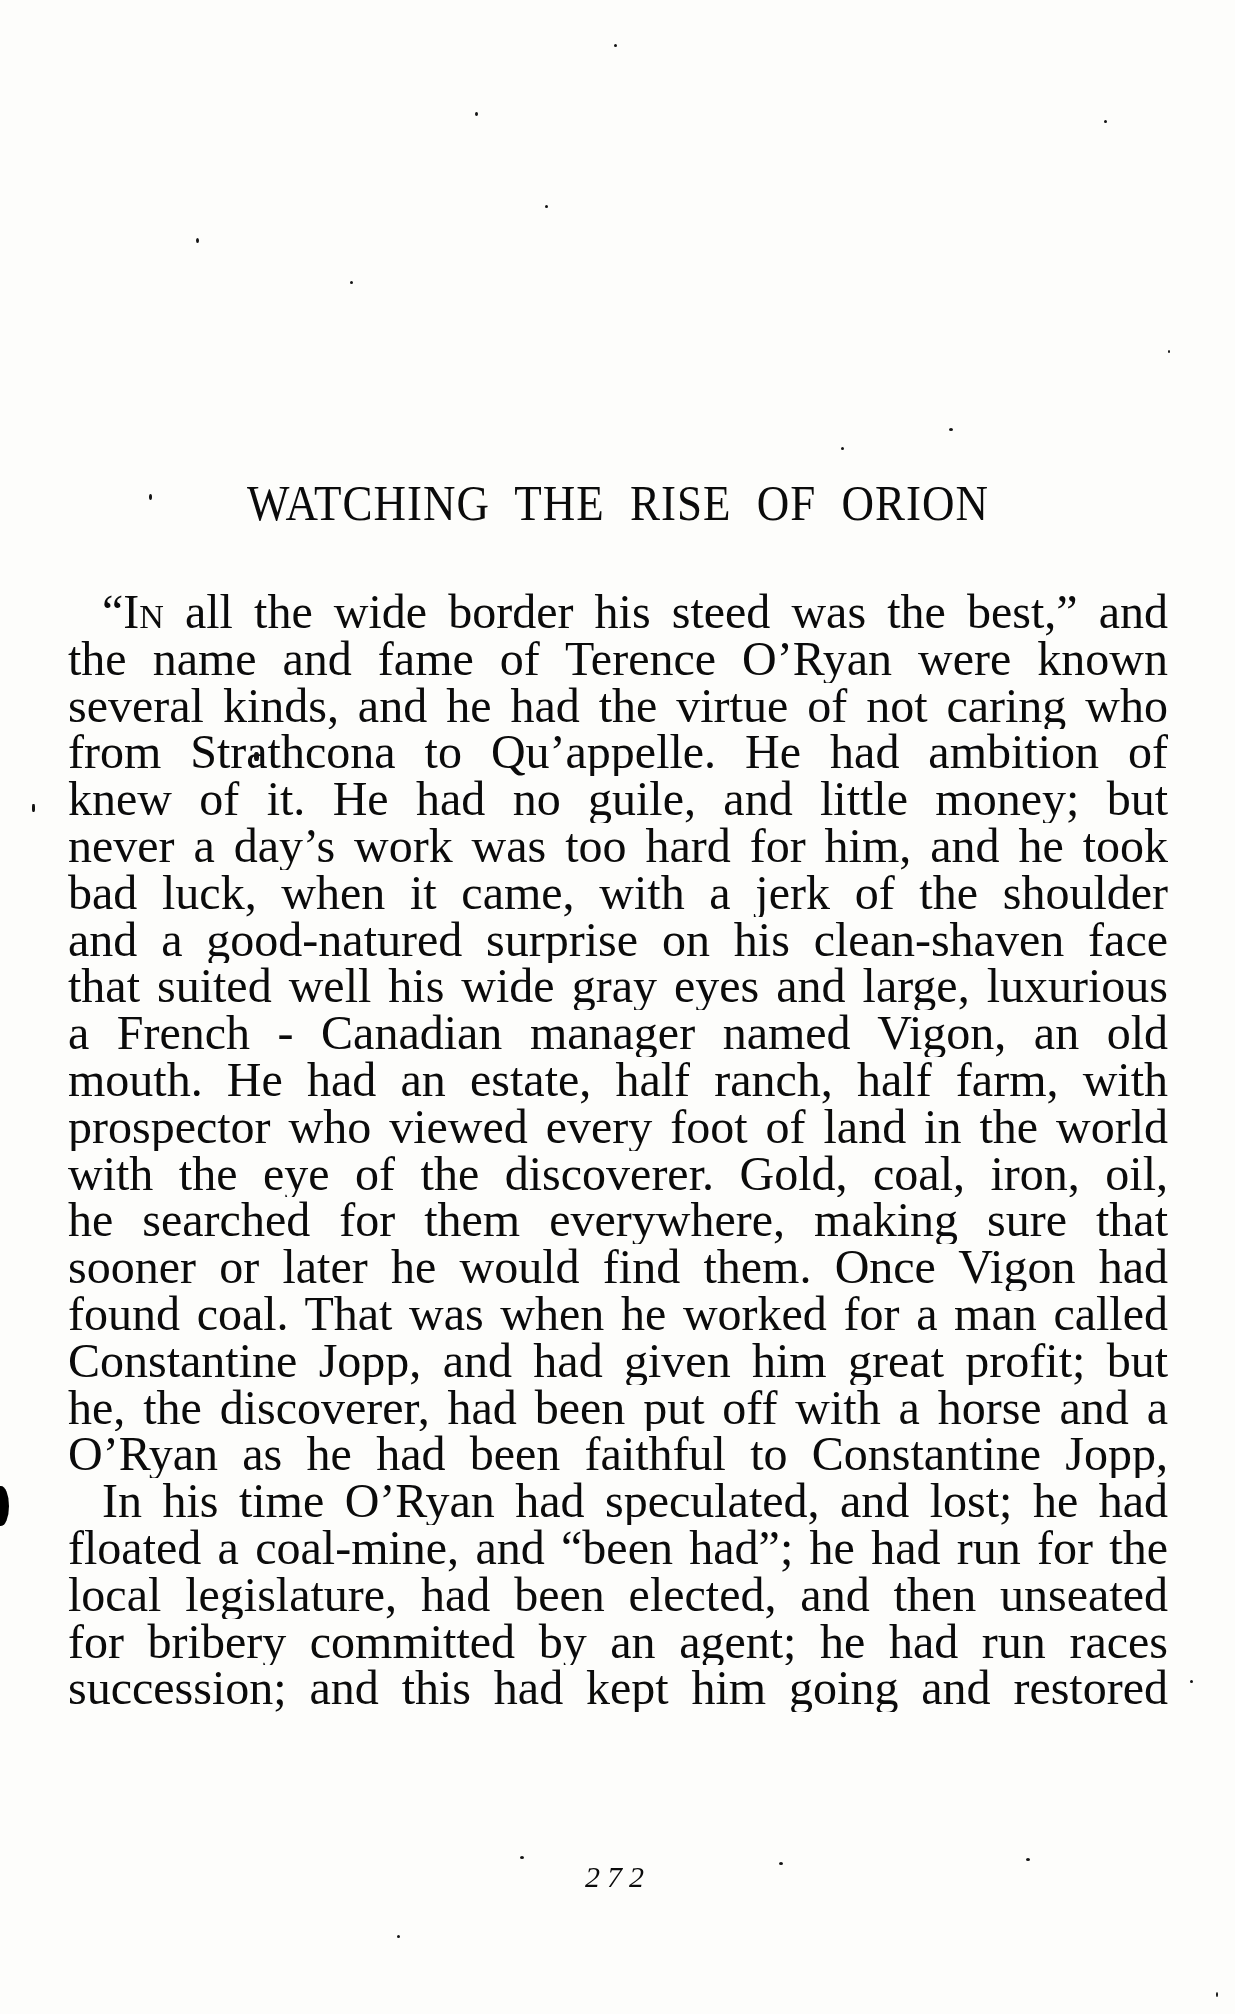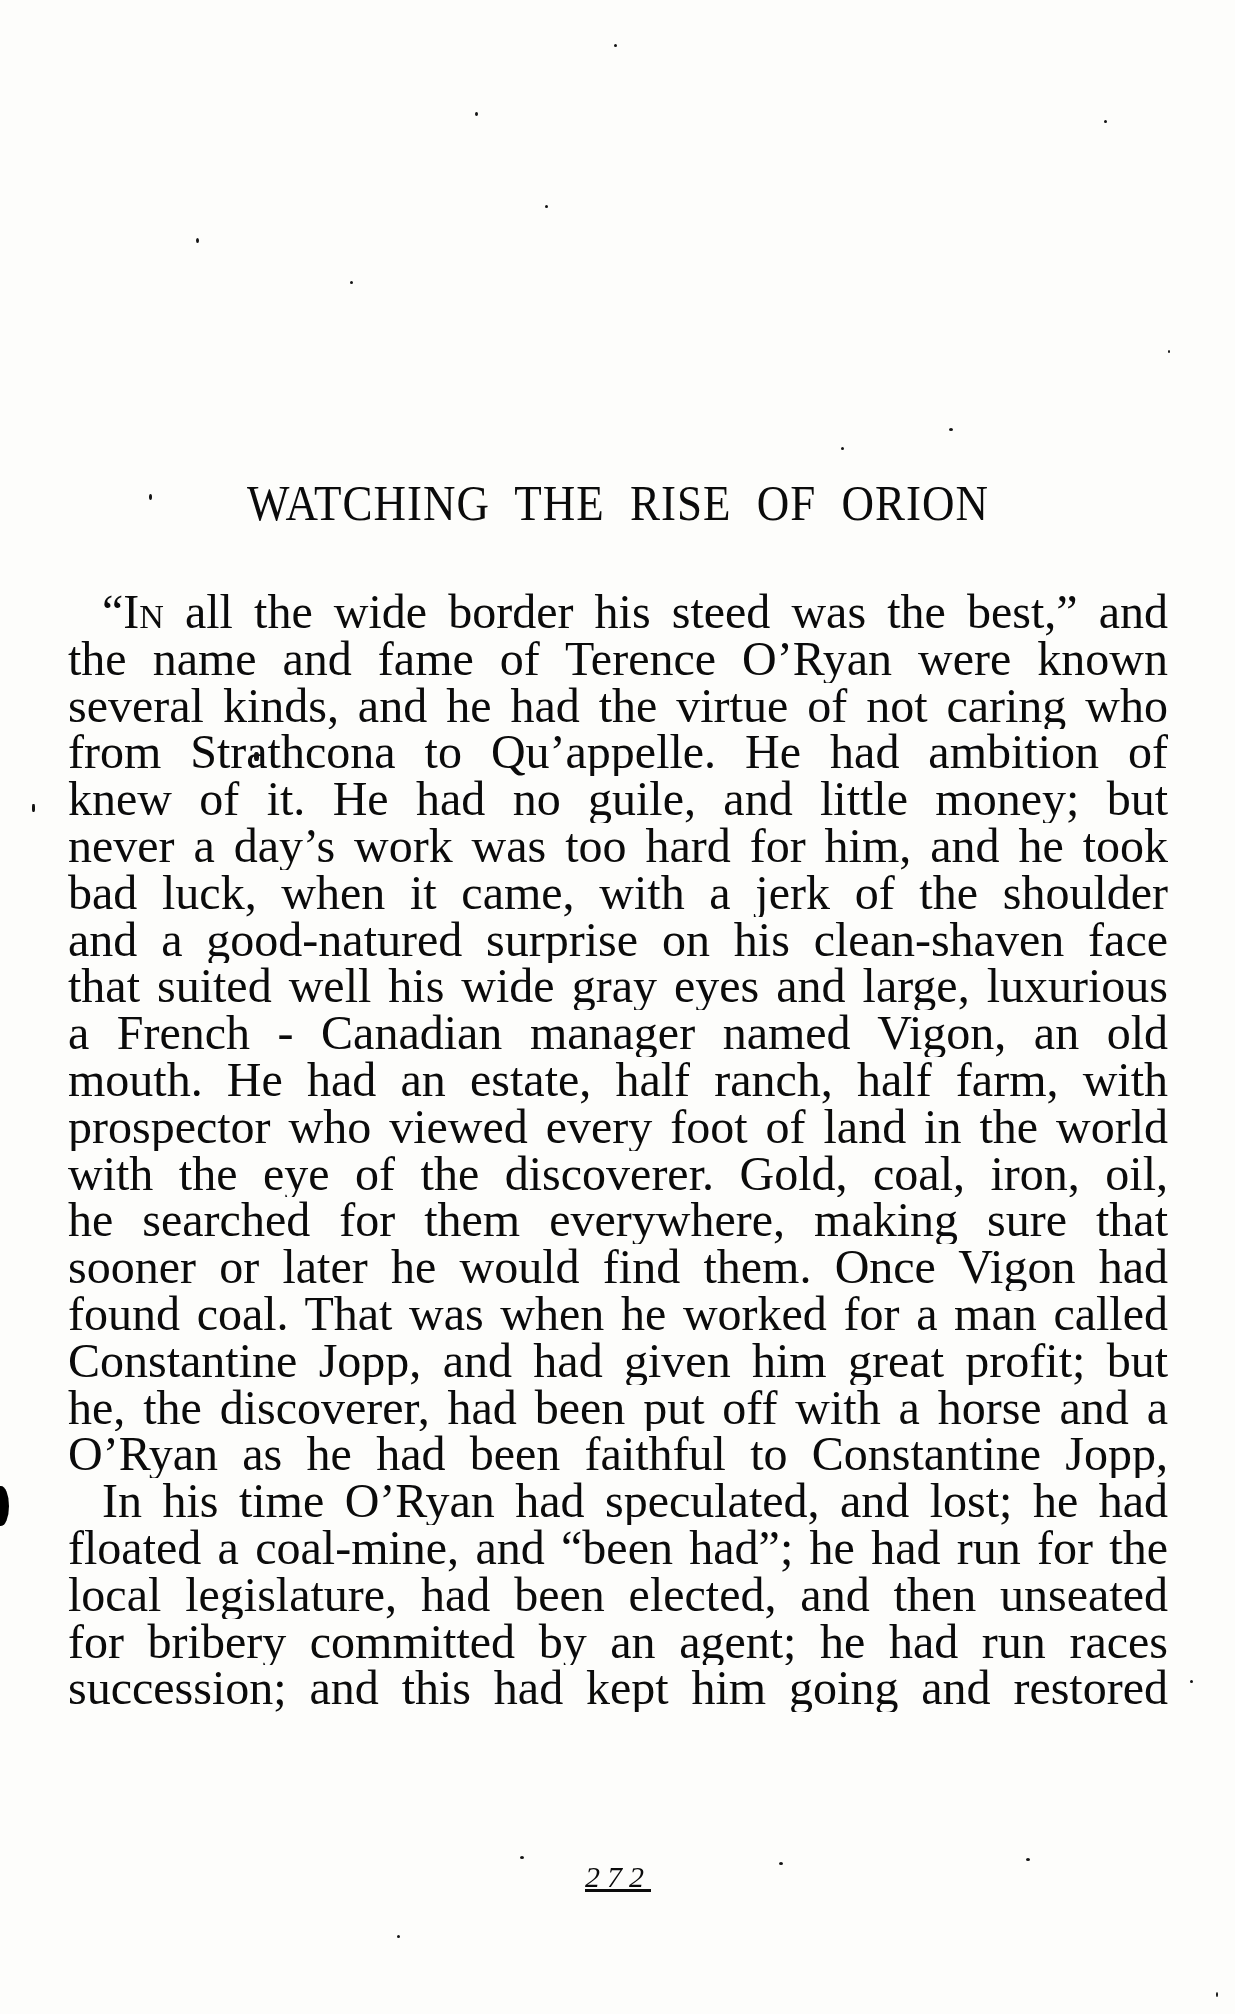--- a/index.html
+++ b/index.html
@@ -40,21 +40,20 @@
   .line.indent { text-indent:34px; }
   .line.flush-left { text-align-last:left; }
   .sc { font-variant:small-caps; }
   .page-number {
     position:absolute;
     left:68px; top:1860px; width:1100px;
     text-align:center;
     font-size:30px;
     font-style:italic;
     letter-spacing:7px;
-    text-decoration:underline;
   }
   .speck {
     position:absolute;
     background:#141414;
     border-radius:50%;
   }
   .margin-mark {
     position:absolute;
     left:0; top:1486px;
     width:9px; height:40px;

